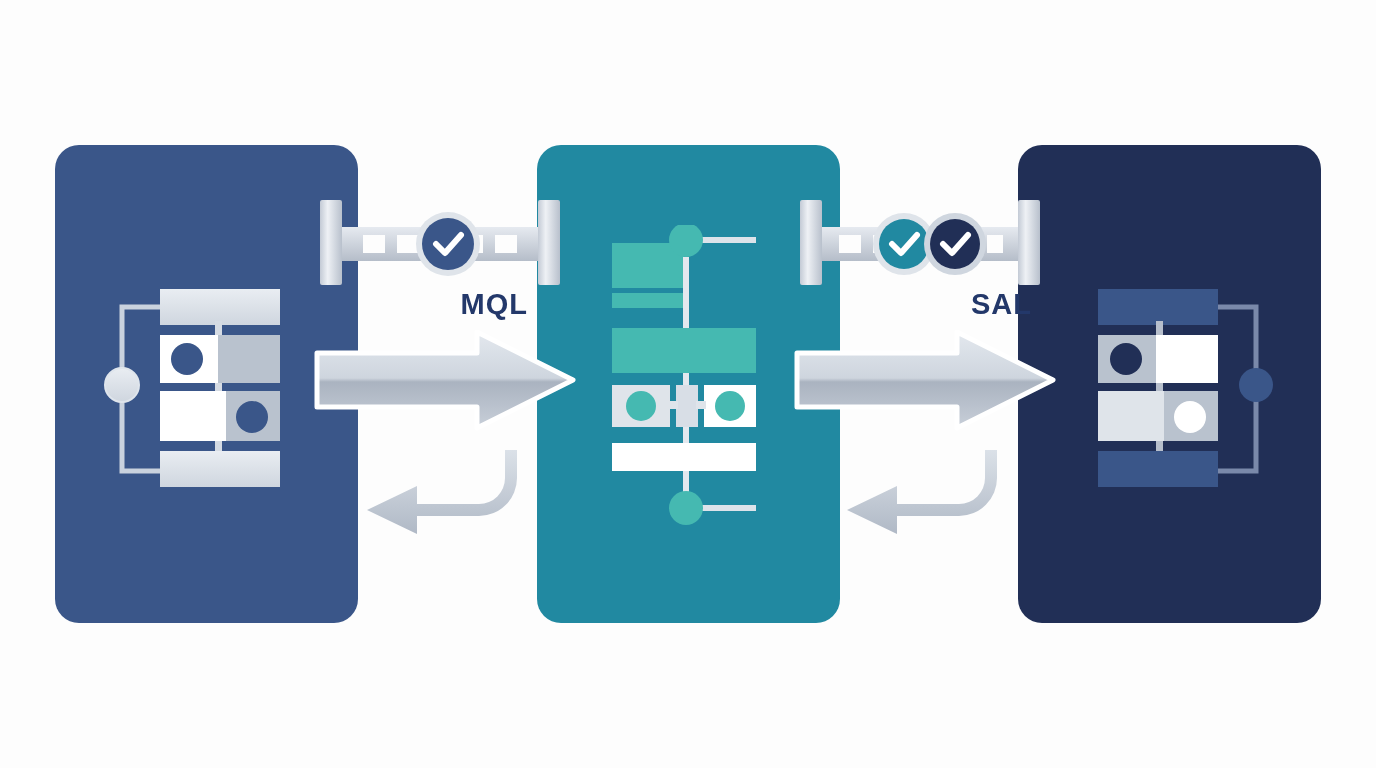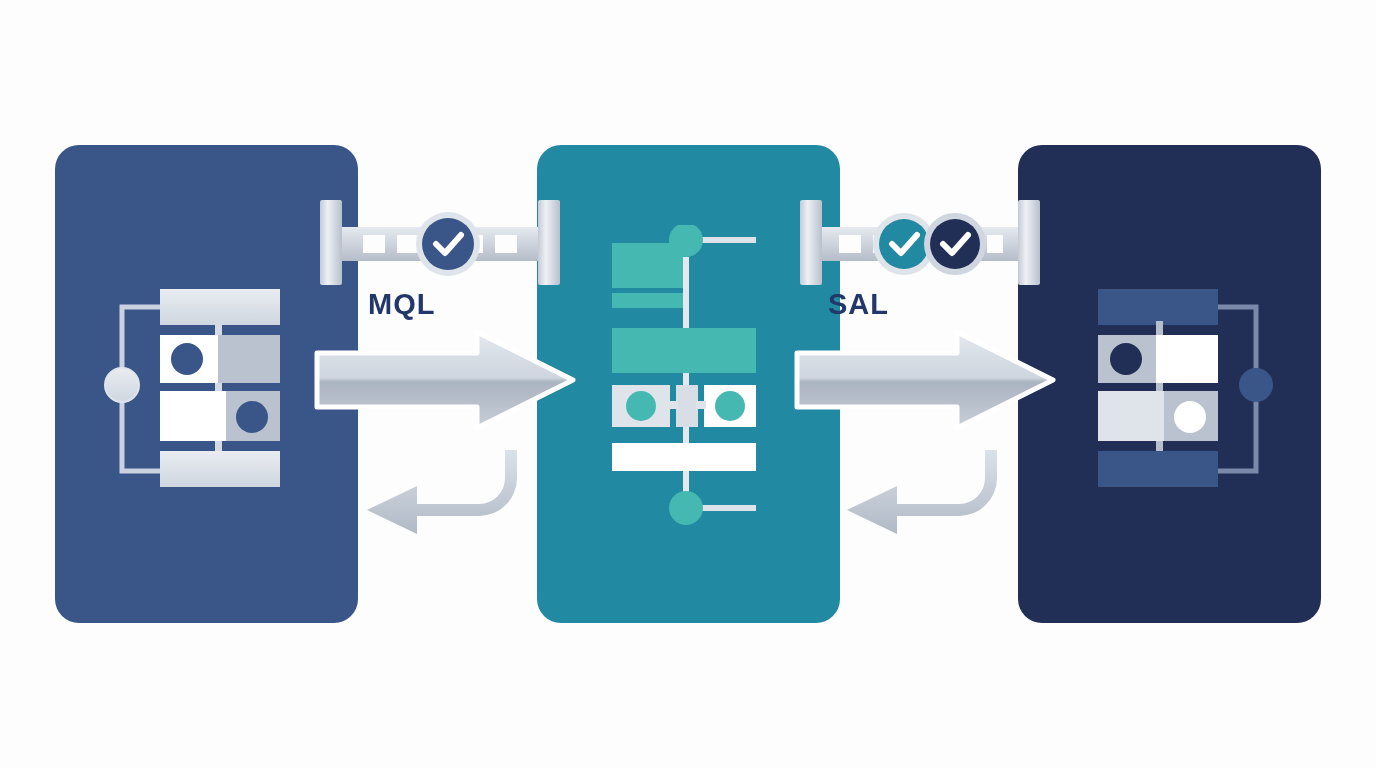--- a/index.html
+++ b/index.html
@@ -10,21 +10,21 @@
     overflow:hidden;
   }
   #stage{position:relative;width:1376px;height:768px;background:#fdfdfd;}
   .panel{position:absolute;border-radius:24px;}
   .gate-label{
     position:absolute;
     font-size:29px;
     font-weight:600;
     letter-spacing:1px;
     color:#23386a;
-    text-align:left;
+    text-align:right;
     white-space:nowrap;
   }
   svg{display:block;}
   .abs{position:absolute;}
 </style>
 </head>
 <body>
 
 <div id="stage">
 
@@ -174,21 +174,21 @@
       <circle cx="109" cy="49" r="25" fill="#2189a1"></circle>
       <path d="M97 49 L106 58 L122 40" fill="none" stroke="#ffffff" stroke-width="6" stroke-linecap="round" stroke-linejoin="round"></path>
     </g>
 
     <g>
       <circle cx="160" cy="49" r="31" fill="#cfd6df"></circle>
       <circle cx="160" cy="49" r="25" fill="#212f56"></circle>
       <path d="M148 49 L157 58 L173 40" fill="none" stroke="#ffffff" stroke-width="6" stroke-linecap="round" stroke-linejoin="round"></path>
     </g>
   </svg>
-  <div class="gate-label" style="left:828px;top:288px;width:160px;">SAL</div>
+  <div class="gate-label" style="left:872px;top:288px;width:160px;">SAL</div>
 
   <svg class="abs" style="left:305px;top:330px;width:300px;height:210px;" viewBox="0 0 300 210">
     <defs>
       <linearGradient id="arrG" x1="0" y1="0" x2="0" y2="1">
         <stop offset="0" stop-color="#e3e8ee"></stop>
           <stop offset="0.48" stop-color="#ced5de"></stop>
         <stop offset="0.52" stop-color="#aab3c0"></stop>
           <stop offset="1" stop-color="#c8cfd9"></stop>
       </linearGradient>
       <linearGradient id="arrG2" x1="0" y1="0" x2="0" y2="1">

